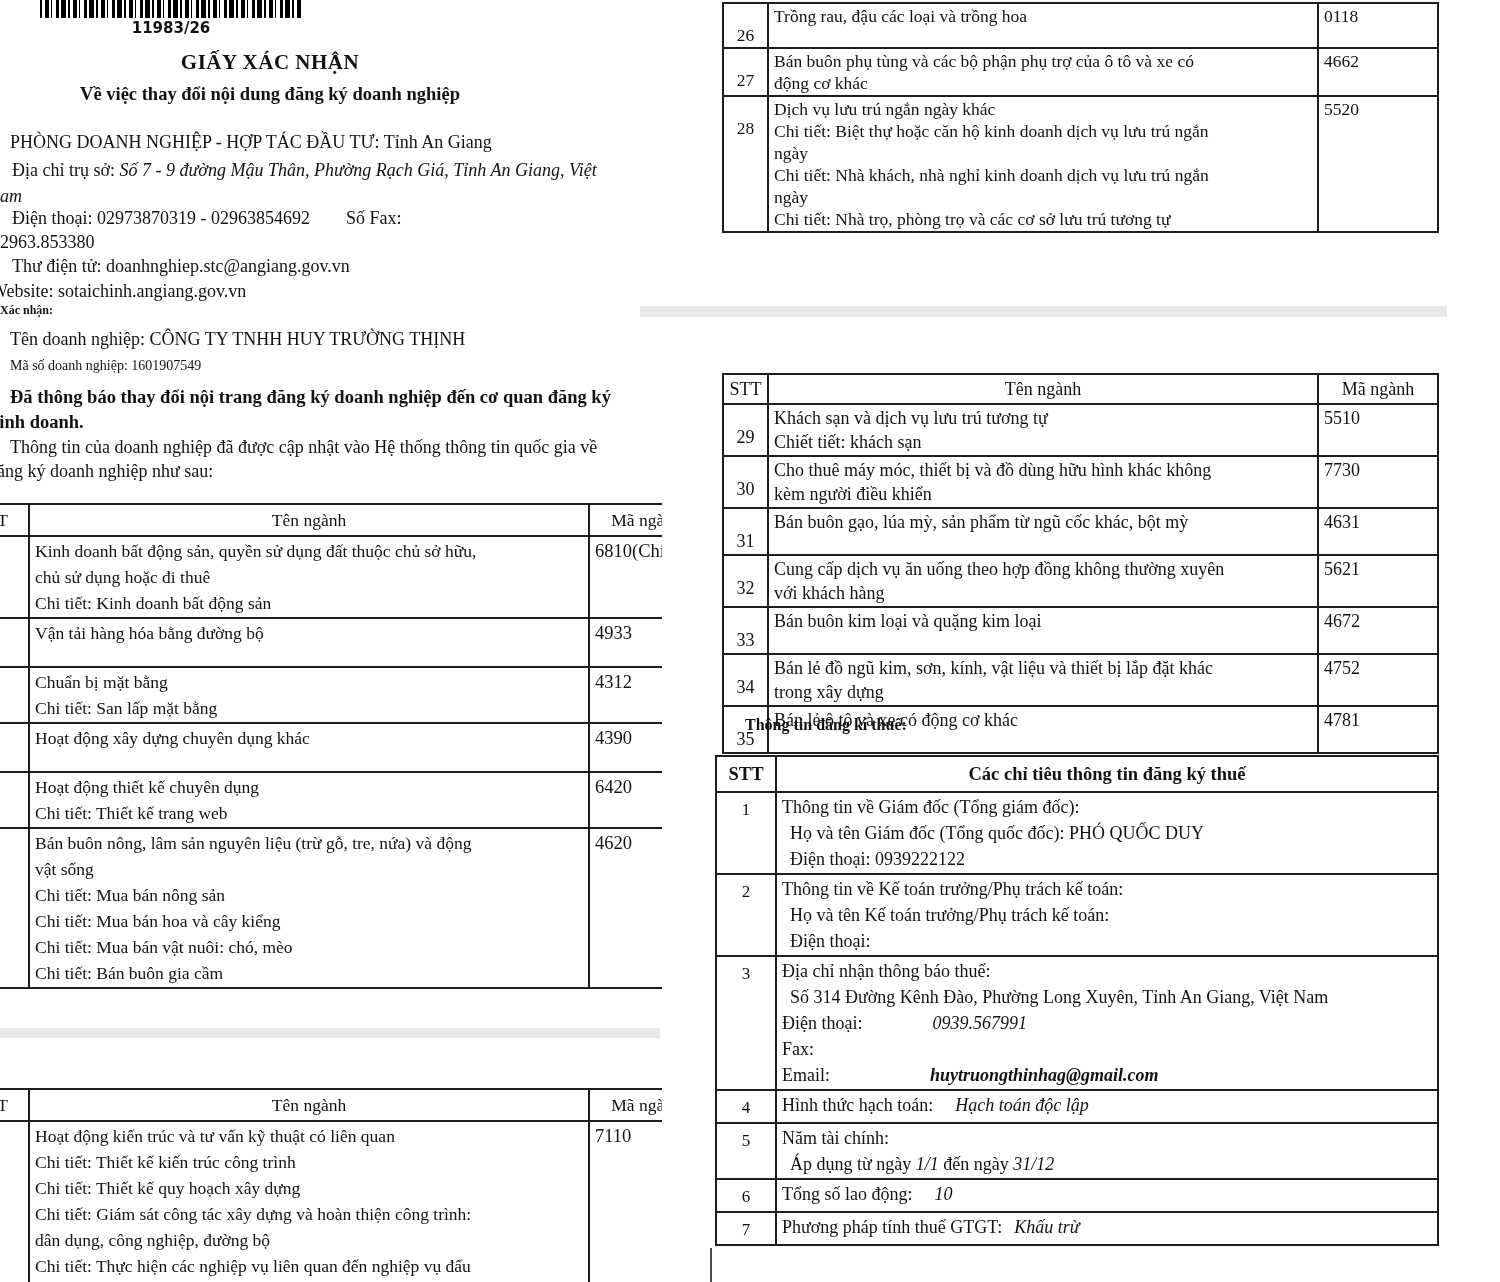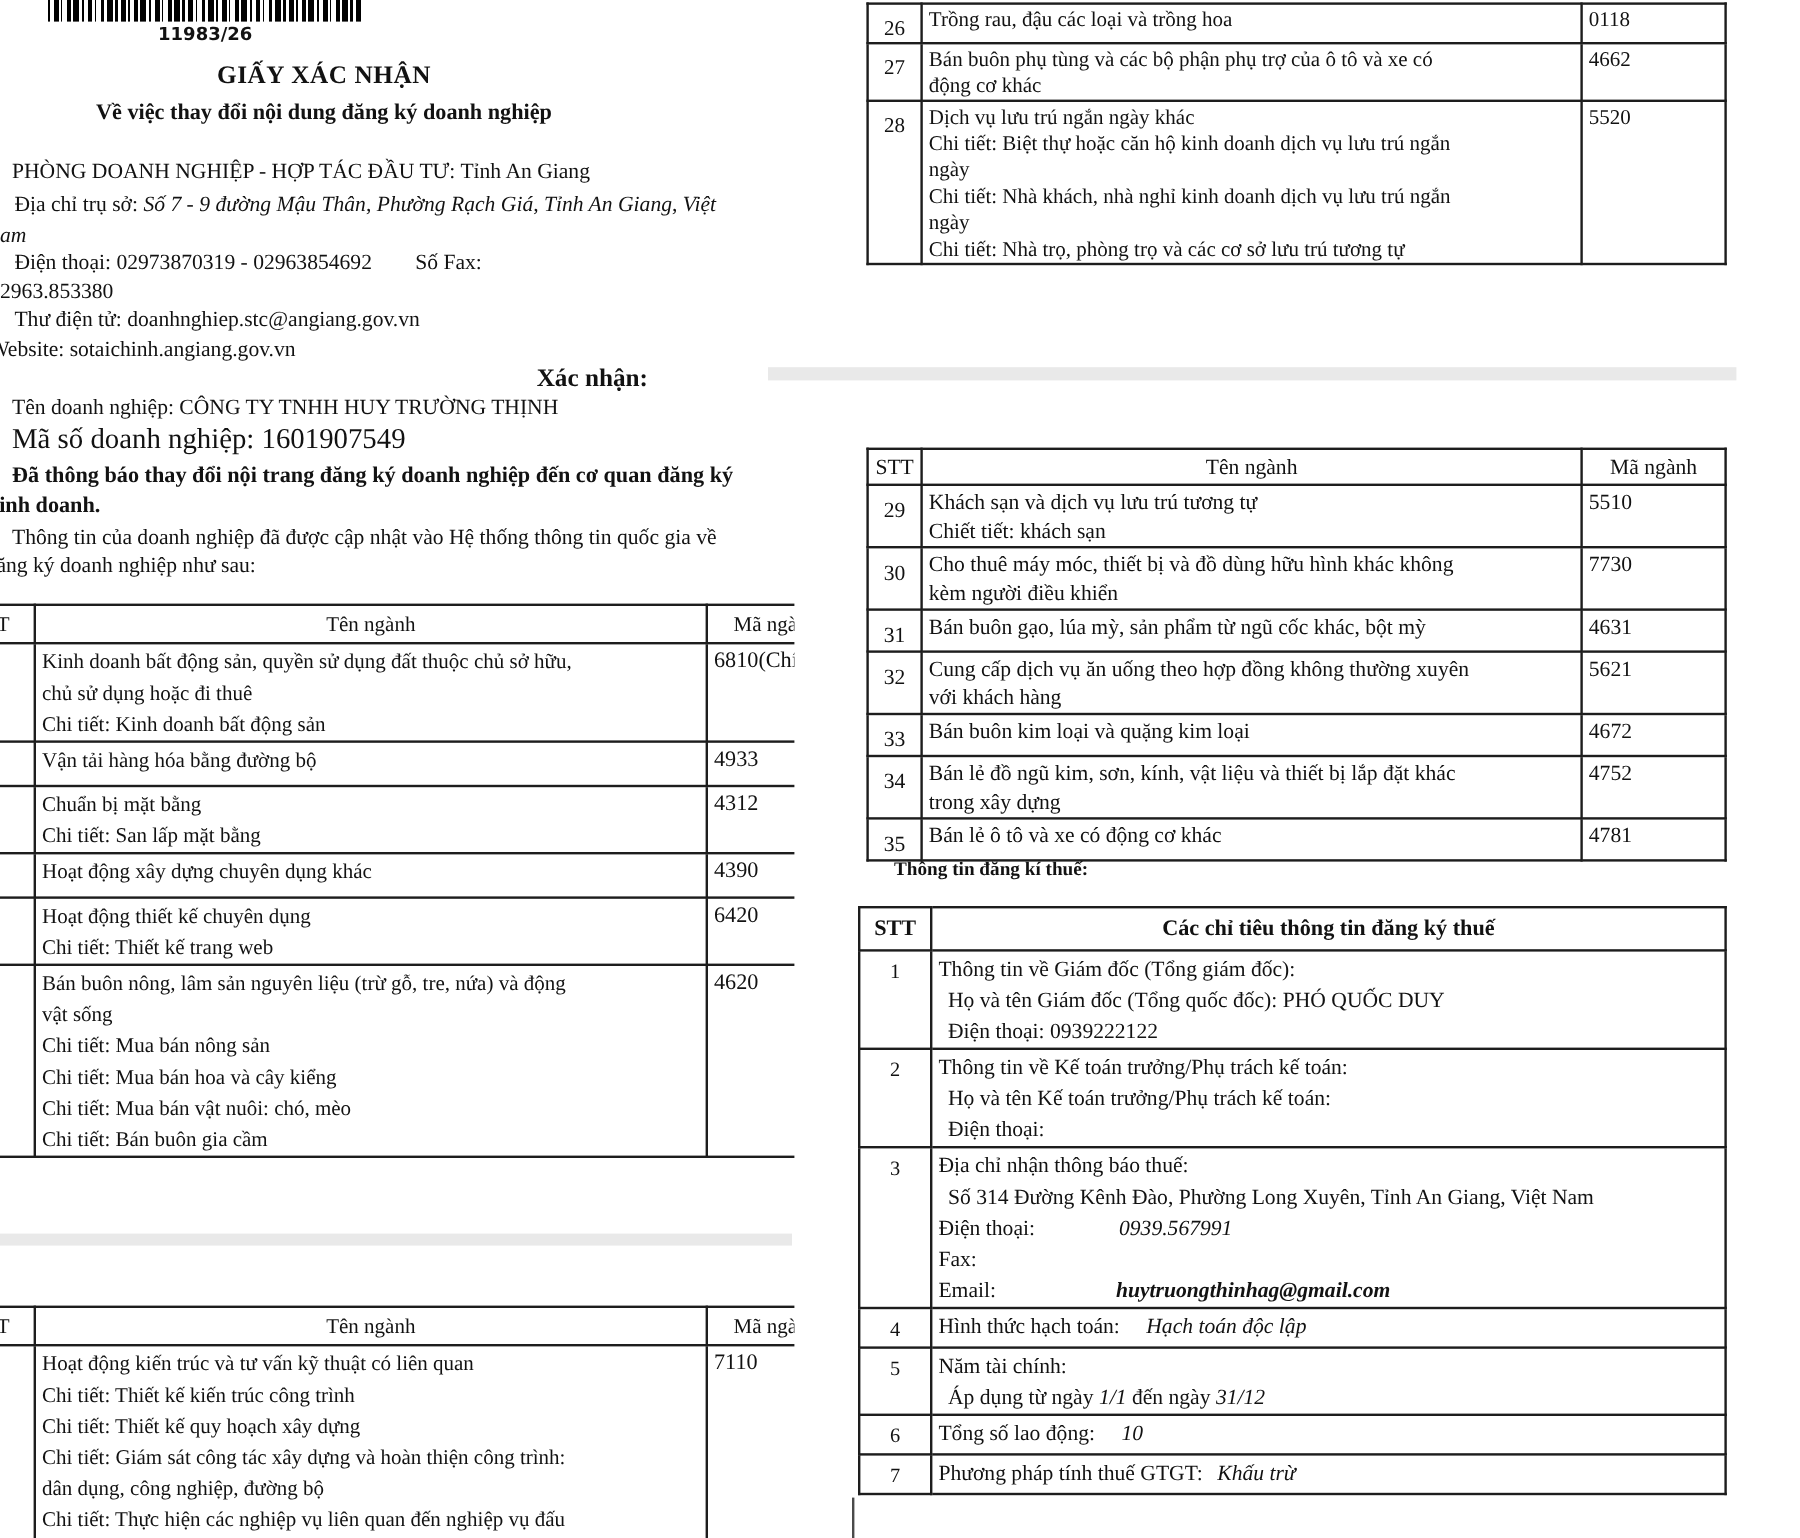--- a/index.html
+++ b/index.html
@@ -16,25 +16,25 @@
   .barcode{
     position:absolute;left:40px;top:0;width:262px;height:18px;
     background:repeating-linear-gradient(90deg,#000 0 2px,#fff 2px 5px,#000 5px 9px,#fff 9px 11px,#000 11px 12px,#fff 12px 16px,#000 16px 19px,#fff 19px 21px,#000 21px 26px,#fff 26px 28px);
   }
   .barcode-num{
     position:absolute;left:40px;top:19px;width:262px;text-align:center;
     font-family:"DejaVu Sans", sans-serif;font-weight:bold;font-size:15px;
   }
   .doc-title{position:absolute;left:0;top:50px;width:540px;text-align:center;font-weight:bold;font-size:21px;letter-spacing:.5px;}
   .doc-subtitle{position:absolute;left:0;top:84px;width:540px;text-align:center;font-weight:bold;font-size:18.5px;}
-  .center-h{position:absolute;left:0;width:540px;text-align:right;font-weight:bold;font-size:21px;}
+  .center-h{position:absolute;left:0;width:540px;text-align:left;font-weight:bold;font-size:12px;}
   table{border-collapse:collapse;table-layout:fixed;position:absolute;background:#fff;}
   td,th{border:2px solid #1d1d1d;vertical-align:top;padding:1px 5px;font-weight:normal;}
   th{text-align:center;padding:2px 4px;margin-top:32px;}
-  td.stt{text-align:center;font-size:15.5px;padding-top:8px;}
+  td.stt{text-align:center;font-size:15.5px;padding-top:20px;}
   td.code{font-size:18px;white-space:nowrap;}
   .t-left{left:-45px;width:748px;}
   .t-left td, .t-left th{line-height:26px;font-size:17.5px;}
   .t-left td.code{font-size:18.5px;}
   .t-rightA td{line-height:22px;font-size:17.5px;}
   .t-rightB td, .t-rightB th{line-height:24px;font-size:18px;}
   .t-tax td, .t-tax th{line-height:26px;font-size:18px;}
   .t-tax th{font-weight:bold;font-size:18.5px;padding:4px 4px;}
   .t-tax td.stt{font-size:17px;padding-top:4px;}
   .name div, .tax-line{white-space:nowrap;overflow:hidden;}
@@ -63,21 +63,21 @@
 
   <div class="ln" style="left:0px;top:231px;font-size:18px;">2963.853380</div>
 
   <div class="ln" style="left:12px;top:255px;font-size:18px;">Thư điện tử: doanhnghiep.stc@angiang.gov.vn</div>
 
   <div class="ln" style="left:-9px;top:280px;font-size:18px;">Website: sotaichinh.angiang.gov.vn</div>
 
   <div class="center-h" style="top:303px;">Xác nhận:</div>
 
   <div class="ln" style="left:10px;top:328px;font-size:18px;">Tên doanh nghiệp: CÔNG TY TNHH HUY TRƯỜNG THỊNH</div>
-  <div class="ln" style="left:10px;top:355px;font-size:24px;">Mã số doanh nghiệp: 1601907549</div>
+  <div class="ln" style="left:10px;top:355px;font-size:14px;">Mã số doanh nghiệp: 1601907549</div>
 
   <div class="ln b" style="left:10px;top:386px;font-size:18.5px;">Đã thông báo thay đổi nội trang đăng ký doanh nghiệp đến cơ quan đăng ký</div>
   <div class="ln b" style="left:-11px;top:411px;font-size:18.5px;">kinh doanh.</div>
   <div class="ln" style="left:10px;top:436px;font-size:18px;">Thông tin của doanh nghiệp đã được cập nhật vào Hệ thống thông tin quốc gia về</div>
   <div class="ln" style="left:-12px;top:460px;font-size:18px;">đăng ký doanh nghiệp như sau:</div>
 
   <table class="t-left" style="top:503px;">
     <colgroup>
         <col style="width:73px">
         <col style="width:560px">

